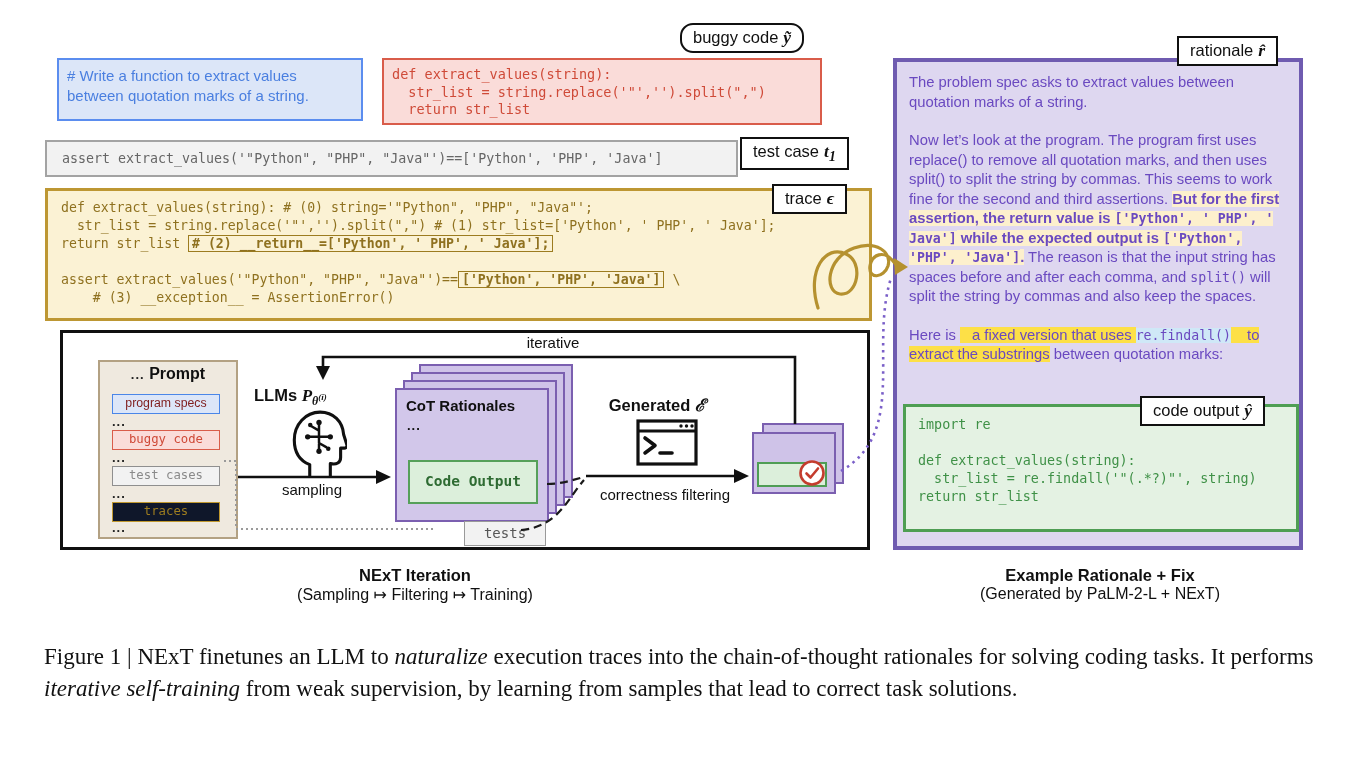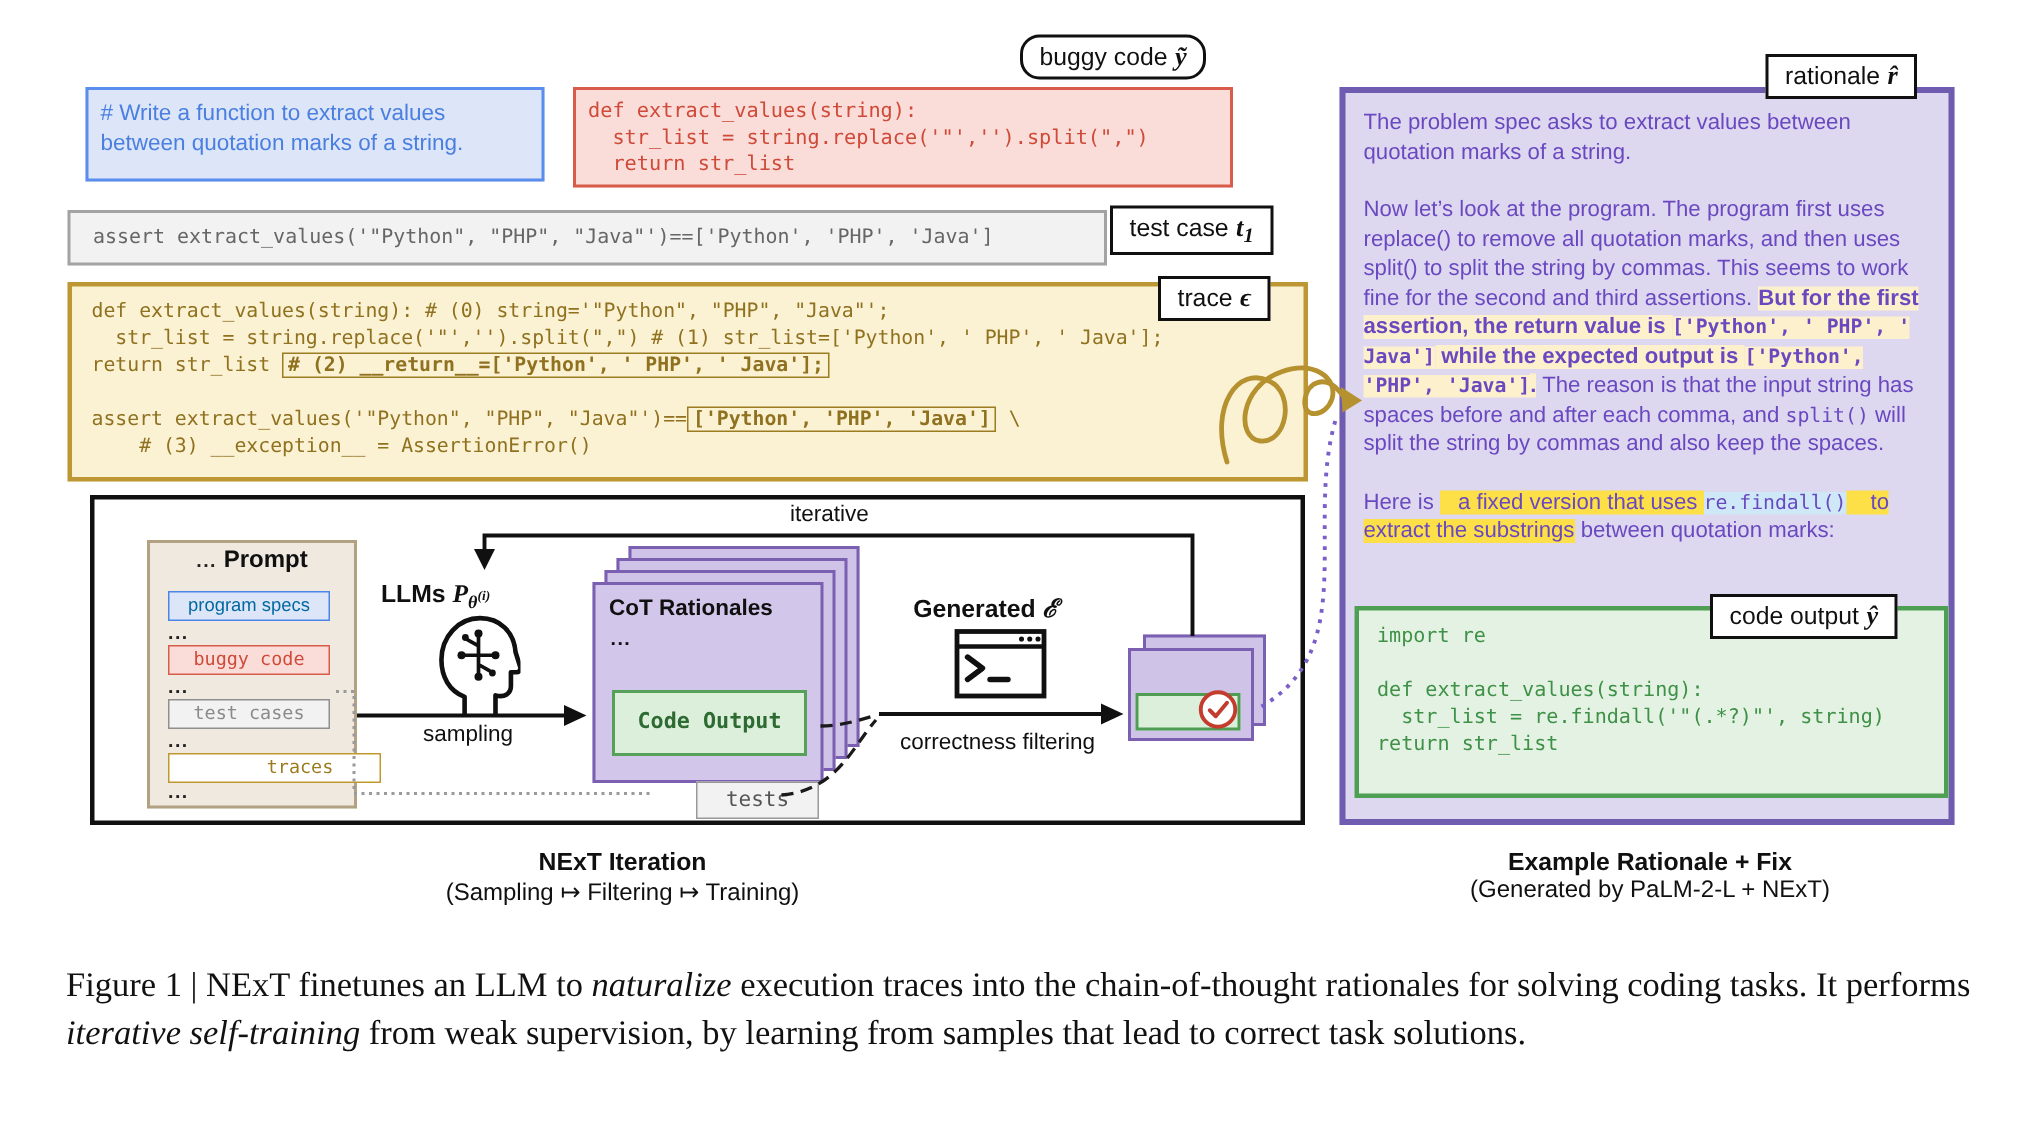--- a/index.html
+++ b/index.html
@@ -46,27 +46,27 @@
           border:3px solid #101010;background:#fff;z-index:1;}
   .prompt-panel{position:absolute;left:98px;top:360px;width:136px;height:175px;
           background:#efe9df;border:2px solid #b3a183;z-index:2;}
   .prompt-title{position:absolute;left:0;top:3px;width:100%;text-align:center;
           font-size:16px;color:#101010;}
   .prompt-title .ptxt{font-weight:bold;}
   .pdots{font-weight:bold;letter-spacing:1px;font-size:13px;color:#222;}
   .pdots-row{position:absolute;left:12px;height:8px;line-height:5px;}
   .chip{position:absolute;left:12px;width:106px;height:18px;line-height:17px;
           text-align:center;font-size:12.3px;}
-  .chip-blue{background:#dce6f8;border:1.5px solid #4a86e8;color:#0369a1;}
+  .chip-blue{background:#dce6f8;border:1.5px solid #4a86e8;color:#7f1d1d;}
   .chip-red{background:#fadcd9;border:1.5px solid #d95c4a;color:#cf4a38;
           font-family:"DejaVu Sans Mono",monospace;}
   .chip-gray{background:#f2f2f2;border:1.5px solid #8f8f8f;color:#8a8a8a;
           font-family:"DejaVu Sans Mono",monospace;}
-  .chip-gold{background:#ffffff;border:1.5px solid #c0982f;color:#9c7c20;
-          font-family:"DejaVu Sans Mono",monospace;padding-left:34px;}
+  .chip-gold{background:#0f172a;border:1.5px solid #c0982f;color:#9c7c20;
+          font-family:"DejaVu Sans Mono",monospace;}
   .llm-label{position:absolute;left:254px;top:386px;width:140px;font-size:16.5px;
           font-weight:bold;color:#101010;z-index:2;}
   .llm-label .mathP{font-family:"Liberation Serif",serif;font-size:17px;margin-top:24px;}
   .llm-label sub{font-weight:bold;font-style:italic;font-family:"Liberation Serif",serif;font-size:12px;}
   .llm-label sup{font-size:9px;}
   .icon-abs{position:absolute;z-index:2;}
   .small-label{position:absolute;font-size:15px;color:#101010;text-align:center;z-index:2;}
   .bold-label{position:absolute;font-size:16.5px;font-weight:bold;color:#101010;text-align:center;z-index:2;}
   .bold-label .mathE{font-family:"Liberation Serif",serif;font-style:italic;font-size:17px;}
   .card{position:absolute;border:2px solid #7b5fb0;background:#cfc3e8;z-index:2;}

